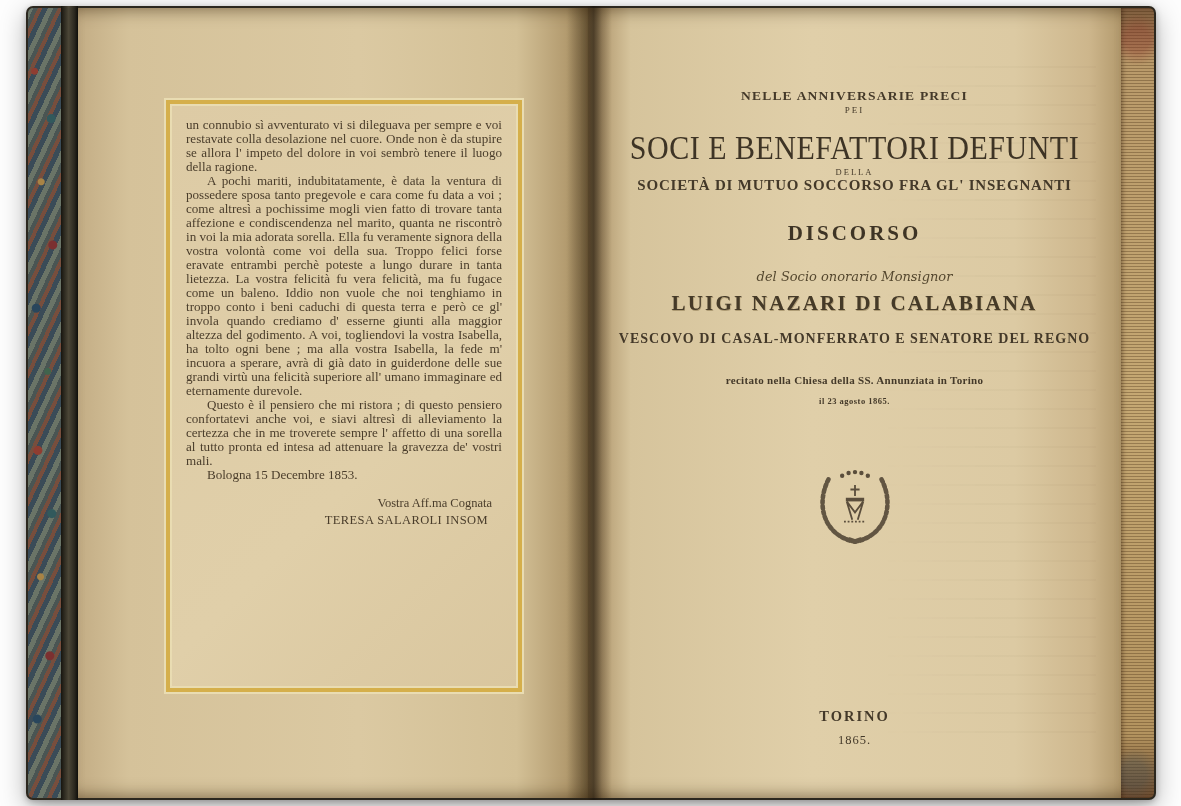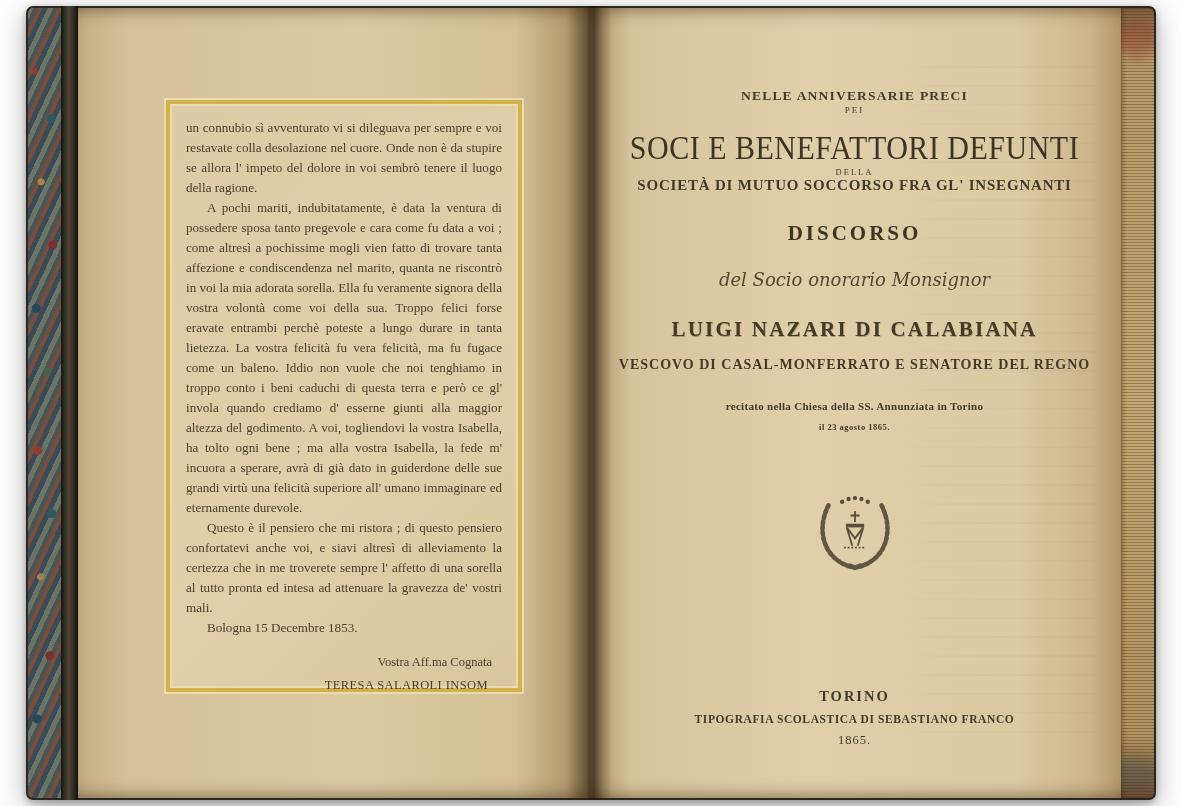--- a/index.html
+++ b/index.html
@@ -38,21 +38,21 @@
   .left-page { position:absolute; left:52px; top:2px; bottom:2px; width:510px;
     background:linear-gradient(to right,#c3ad85 0%,#d5c29a 10%,#dbc9a2 55%,#d3c096 86%,#b29a6e 96%,#8d774f 100%);
     box-shadow:inset 0 14px 16px -12px rgba(60,40,15,.55), inset 0 -14px 16px -12px rgba(60,40,15,.55); }
 
   
   .letter-frame { position:absolute; left:88px; top:92px; width:356px; height:592px;
     border:4px solid #d5af4b;
     box-shadow:0 0 0 2px #e9dcb2, inset 0 0 0 2px #e9dcb2;
     background:linear-gradient(135deg,#ddcba5, #e0cfa9 60%, #d9c69e); }
   .letter-text { position:absolute; inset:14px 16px; color:#4a3d2b;
-    font-size:13.1px; line-height:20px; text-align:justify; }
+    font-size:13.1px; line-height:14px; text-align:justify; }
   .letter-text p[data-indent="true"] { text-indent:1.6em; }
   .dateline { text-indent:1.6em; }
   .signature-block { margin-top:14px; text-align:right; padding-right:10px; }
   .signature-line1 { font-size:12.5px; }
   .signature-line2 { font-size:12.5px; letter-spacing:.4px; margin-top:3px; padding-right:4px; }
 
   
   .gutter { position:absolute; left:540px; top:0; bottom:0; width:46px;
     background:linear-gradient(to right, rgba(40,25,8,0) 0%, rgba(40,25,8,.35) 45%, rgba(20,12,4,.55) 60%, rgba(40,25,8,.25) 80%, rgba(40,25,8,0) 100%);
     pointer-events:none; z-index:3; }
@@ -64,23 +64,23 @@
     display:flex; flex-direction:column; align-items:center;
     padding:80px 30px 50px 30px; color:#443929; text-align:center; }
 
   .tp-head1 { font-size:13.5px; font-weight:bold; letter-spacing:1.2px; }
   .tp-pei   { font-size:9px; letter-spacing:2px; margin-top:1px; }
   .tp-title { font-size:30px; letter-spacing:.5px; margin-top:16px; font-weight:normal;
               transform:scaleY(1.12); color:#3e3425; }
   .tp-della { font-size:8.5px; letter-spacing:2px; margin-top:2px; }
   .tp-society { font-size:15px; font-weight:bold; letter-spacing:.8px; }
   .tp-discorso { font-size:21px; font-weight:bold; letter-spacing:3px; margin-top:27px; color:#3e3425; }
-  .tp-byline { font-size:18px; font-style:italic; margin-top:23px; color:#55482f;
+  .tp-byline { font-size:13px; font-style:italic; margin-top:23px; color:#55482f;
                font-family:"DejaVu Serif", serif; }
-  .tp-author { font-size:21px; font-weight:bold; letter-spacing:2.2px; margin-top:27px;
+  .tp-author { font-size:21px; font-weight:bold; letter-spacing:2.2px; margin-top:7px;
                color:#453a28; text-shadow:0.6px 0.6px 0 rgba(130,110,70,.5); }
   .tp-author-titles { font-size:14px; letter-spacing:1px; margin-top:15px; font-weight:bold; }
   .tp-recital1 { font-size:11px; font-weight:bold; margin-top:27px; letter-spacing:.3px; }
   .tp-recital2 { font-size:8.5px; font-weight:bold; margin-top:10px; letter-spacing:.5px; }
 
   .emblem-wrap { margin-top:58px; width:110px; height:84px; }
 
   .imprint { margin-top:auto; }
   .imprint-city { font-size:14.5px; font-weight:bold; letter-spacing:2px; }
   .imprint-publisher { font-size:11.5px; font-weight:bold; letter-spacing:.6px; margin-top:8px; }
@@ -161,21 +161,20 @@
             <path d="M60,22 L60,34 M55,27 L65,27"></path>
             <rect x="50" y="36" width="20" height="4" fill="#4d4131" stroke="none"></rect>
             <path d="M51,40 L57,60 M69,40 L63,60 M51,40 L60,52 L69,40"></path>
             <path d="M48,62 L72,62" stroke-dasharray="2 2"></path>
           </g>
         </svg>
       </div>
 
       <div class="imprint">
         <div class="imprint-city">TORINO</div>
-        <div class="imprint-publisher">TIPOGRAFIA SCOLASTICA DI SEBASTIANO FRANCO</div>
         <div class="imprint-year">1865.</div>
       </div>
     </div>
 
     <div class="ghost"></div>
     <div class="fore-edge"></div>
 
   </div>
 </div>
 

